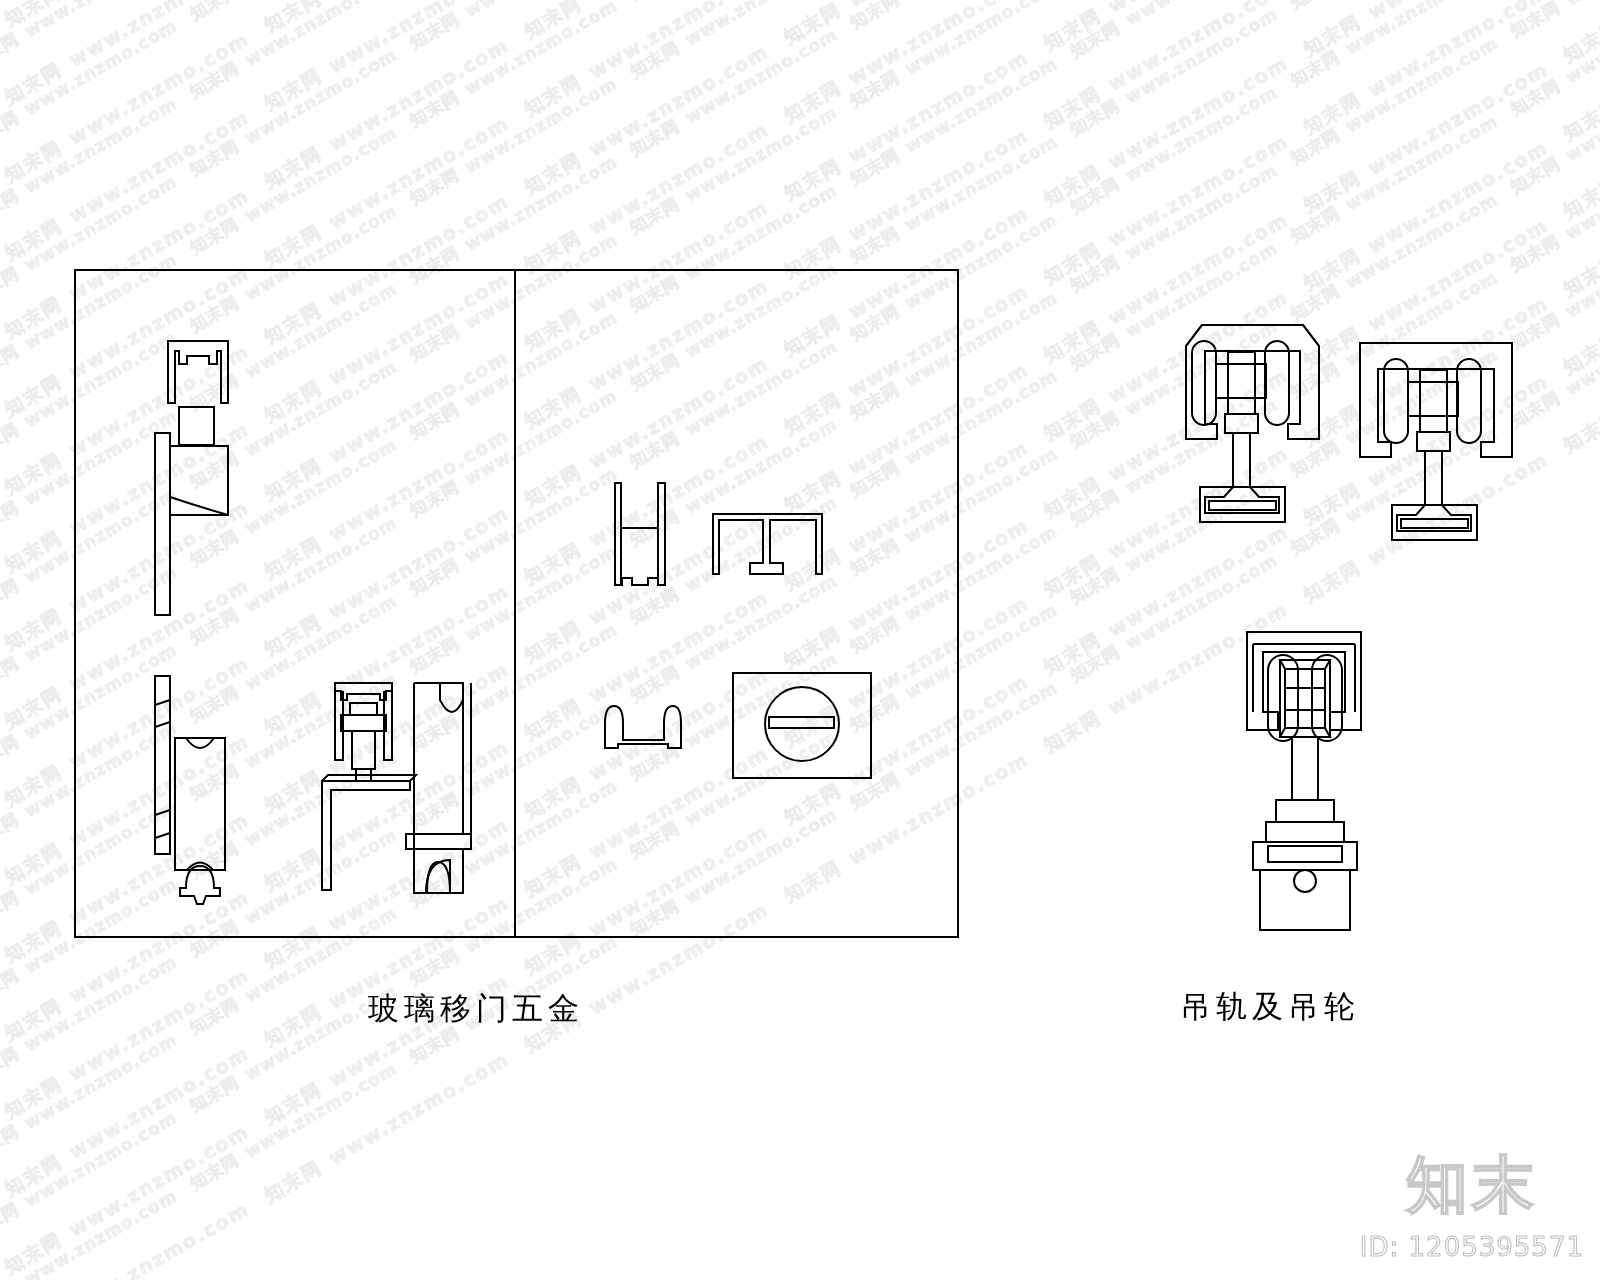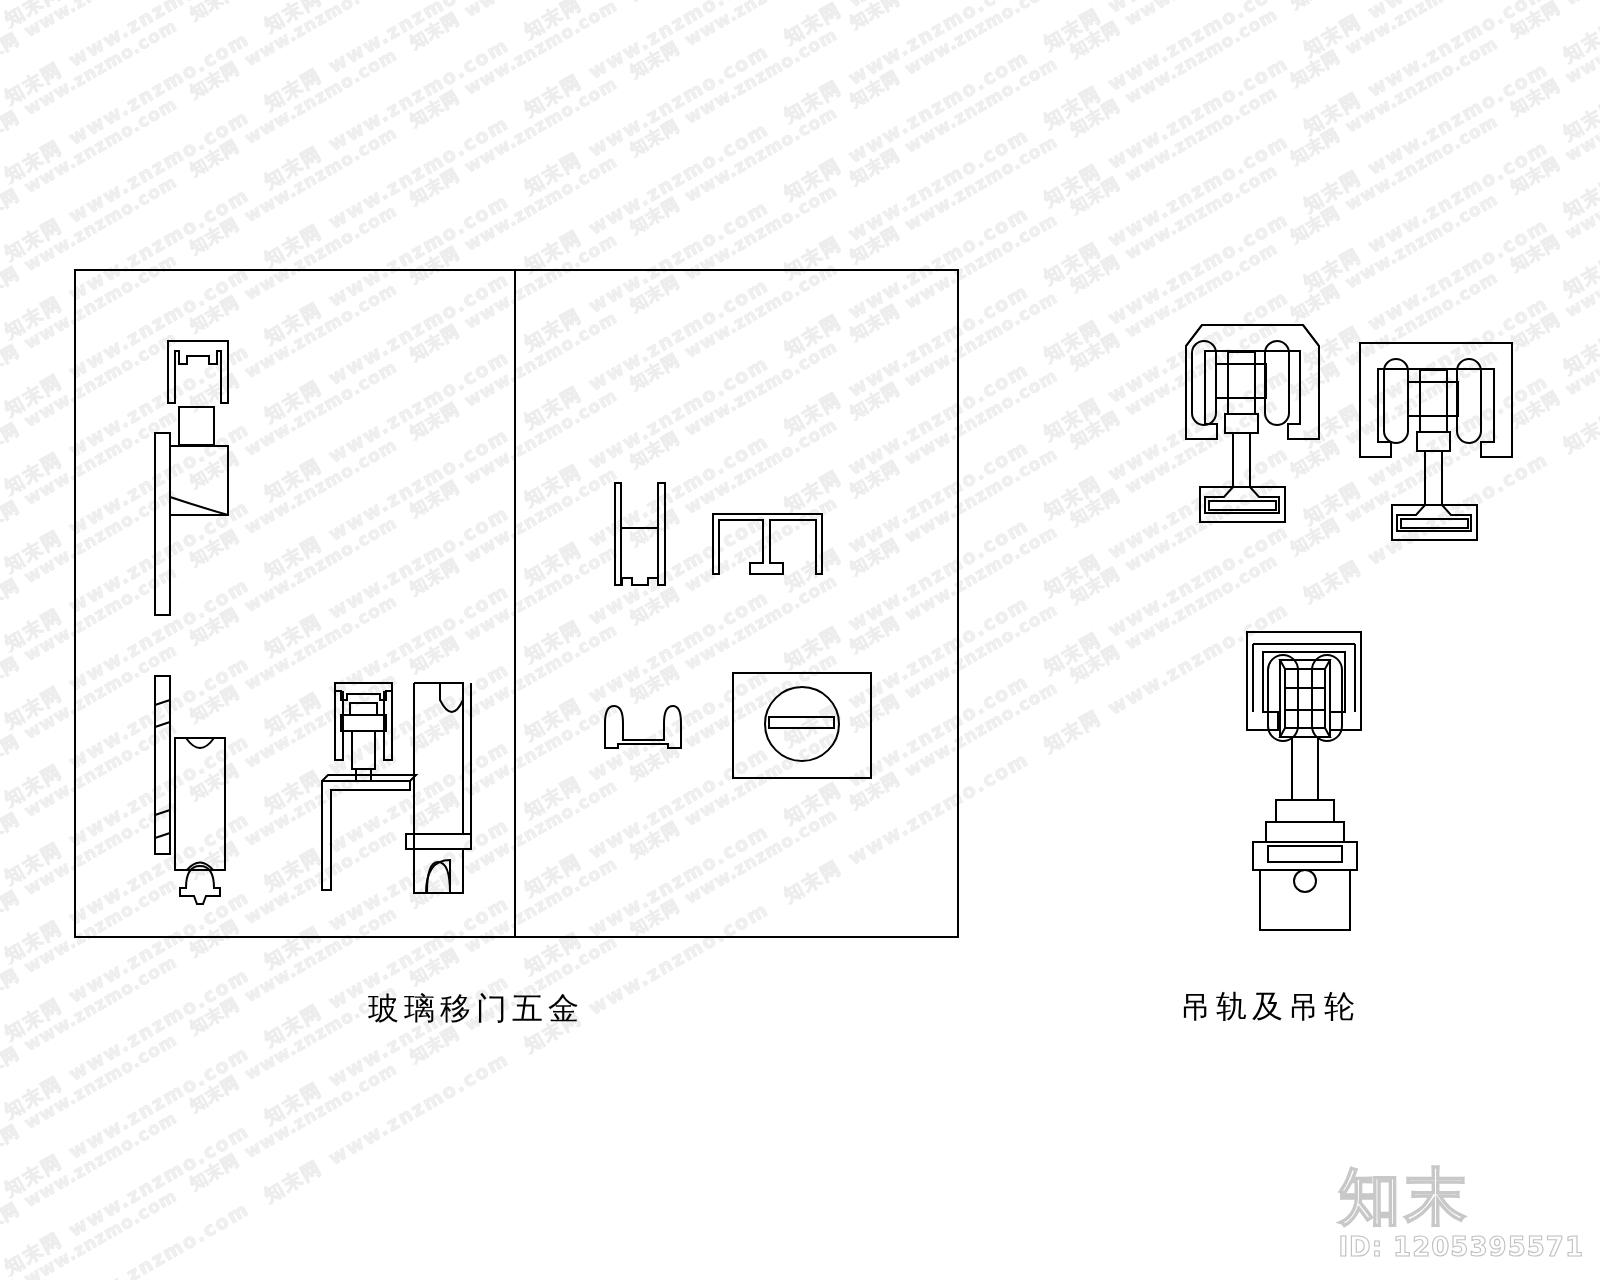--- a/index.html
+++ b/index.html
@@ -65,38 +65,38 @@
   }
   #caption-left  { left: 368px;  top: 988px; }
   #caption-right { left: 1152px; top: 986px; margin-left: 28px; }
 
   
   #brand {
     position: absolute;
     right: 16px;
     bottom: 18px;
     z-index: 20;
-    text-align: left;
+    text-align: center;
     user-select: none;
   }
   #brand-logo {
     font-family: "DejaVu Sans", sans-serif;
     font-size: 62px;
     font-weight: bold;
     letter-spacing: 4px;
     line-height: 1.0;
     color: #ffffff;
     -webkit-text-stroke: 1.4px #c8c8c8;
     text-stroke: 1.4px #c8c8c8;
   }
   #brand-id {
-    margin-top: 4px;
+    margin-top: 16px;
     font-family: "DejaVu Sans", sans-serif;
     font-size: 26px;
-    font-weight: bold;
+    font-weight: normal;
     letter-spacing: 1px;
     color: #ffffff;
     -webkit-text-stroke: 1.1px #c0c0c0;
     text-stroke: 1.1px #c0c0c0;
   }
 </style>
 </head>
 <body>
 
 <div id="stage">

